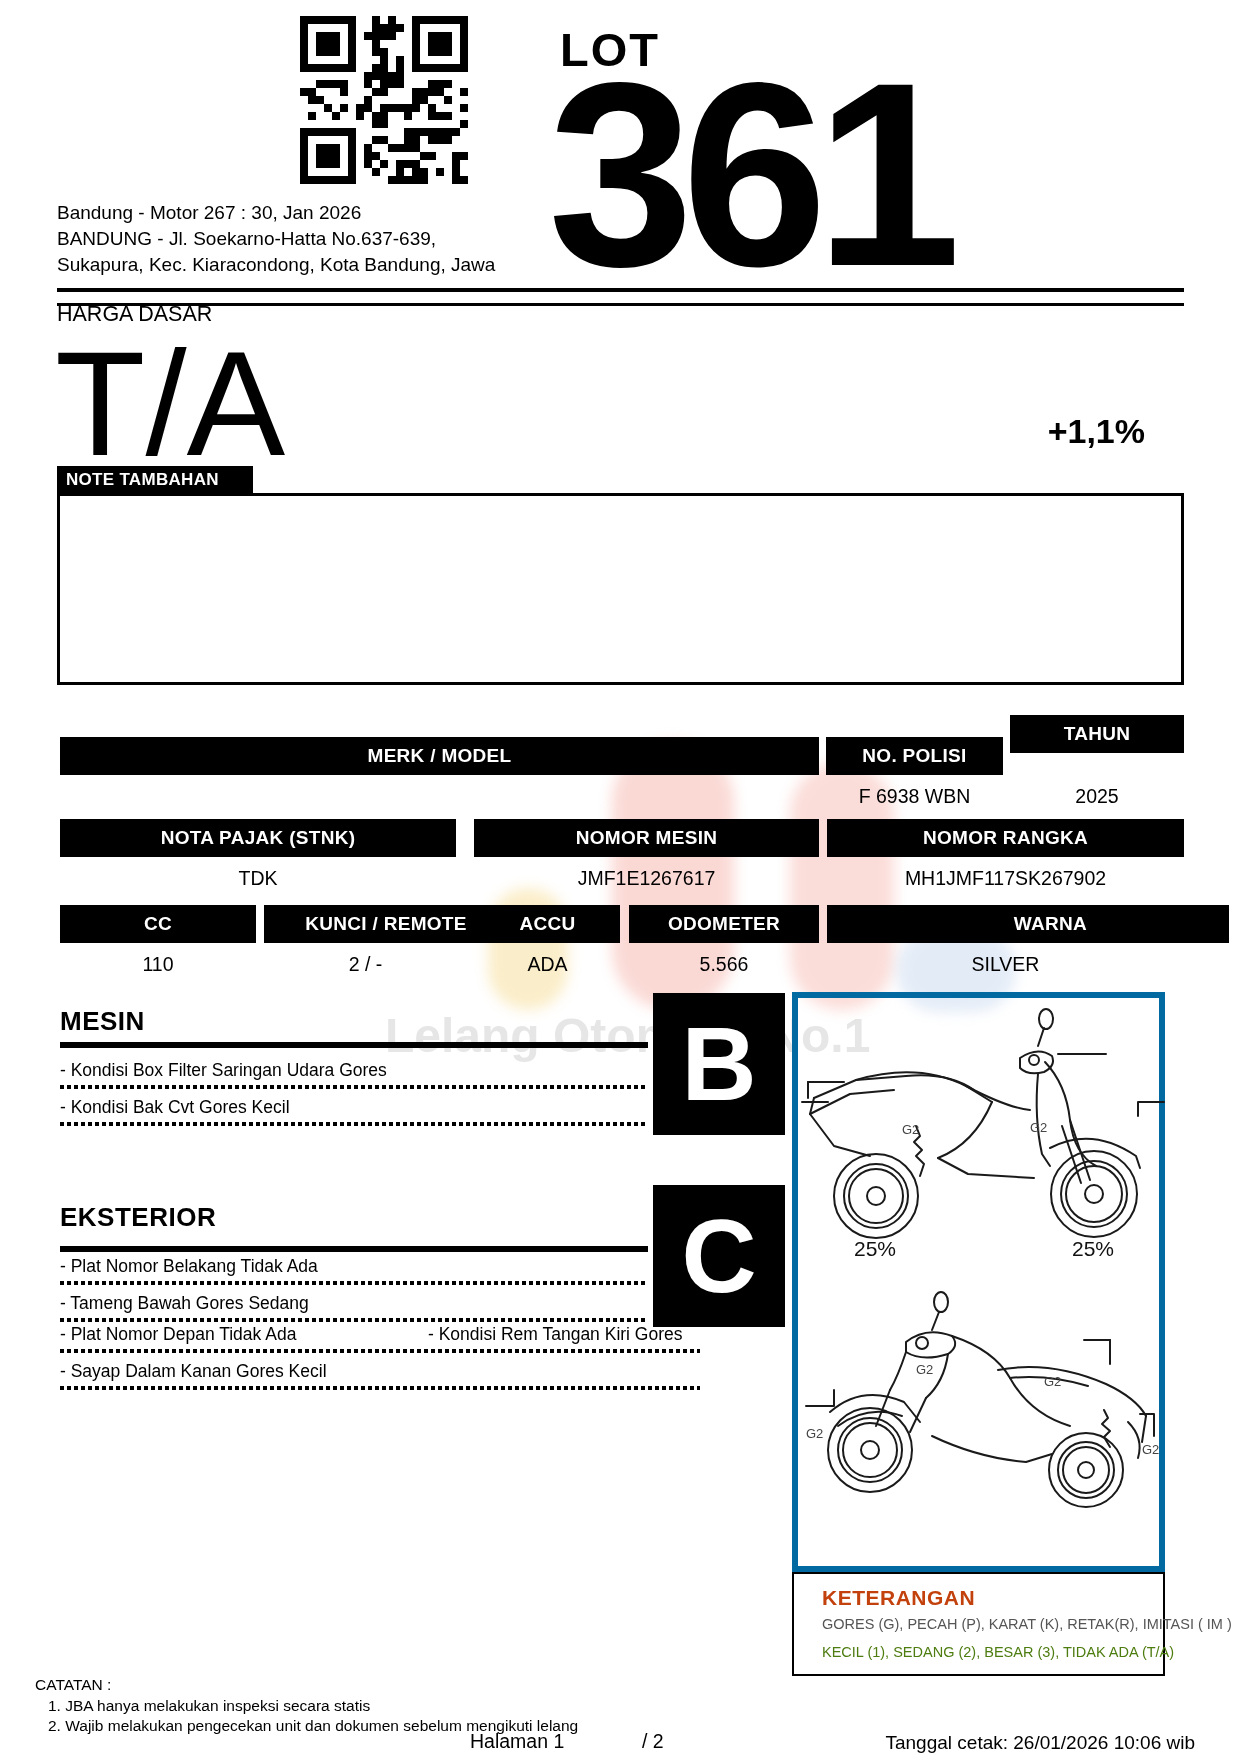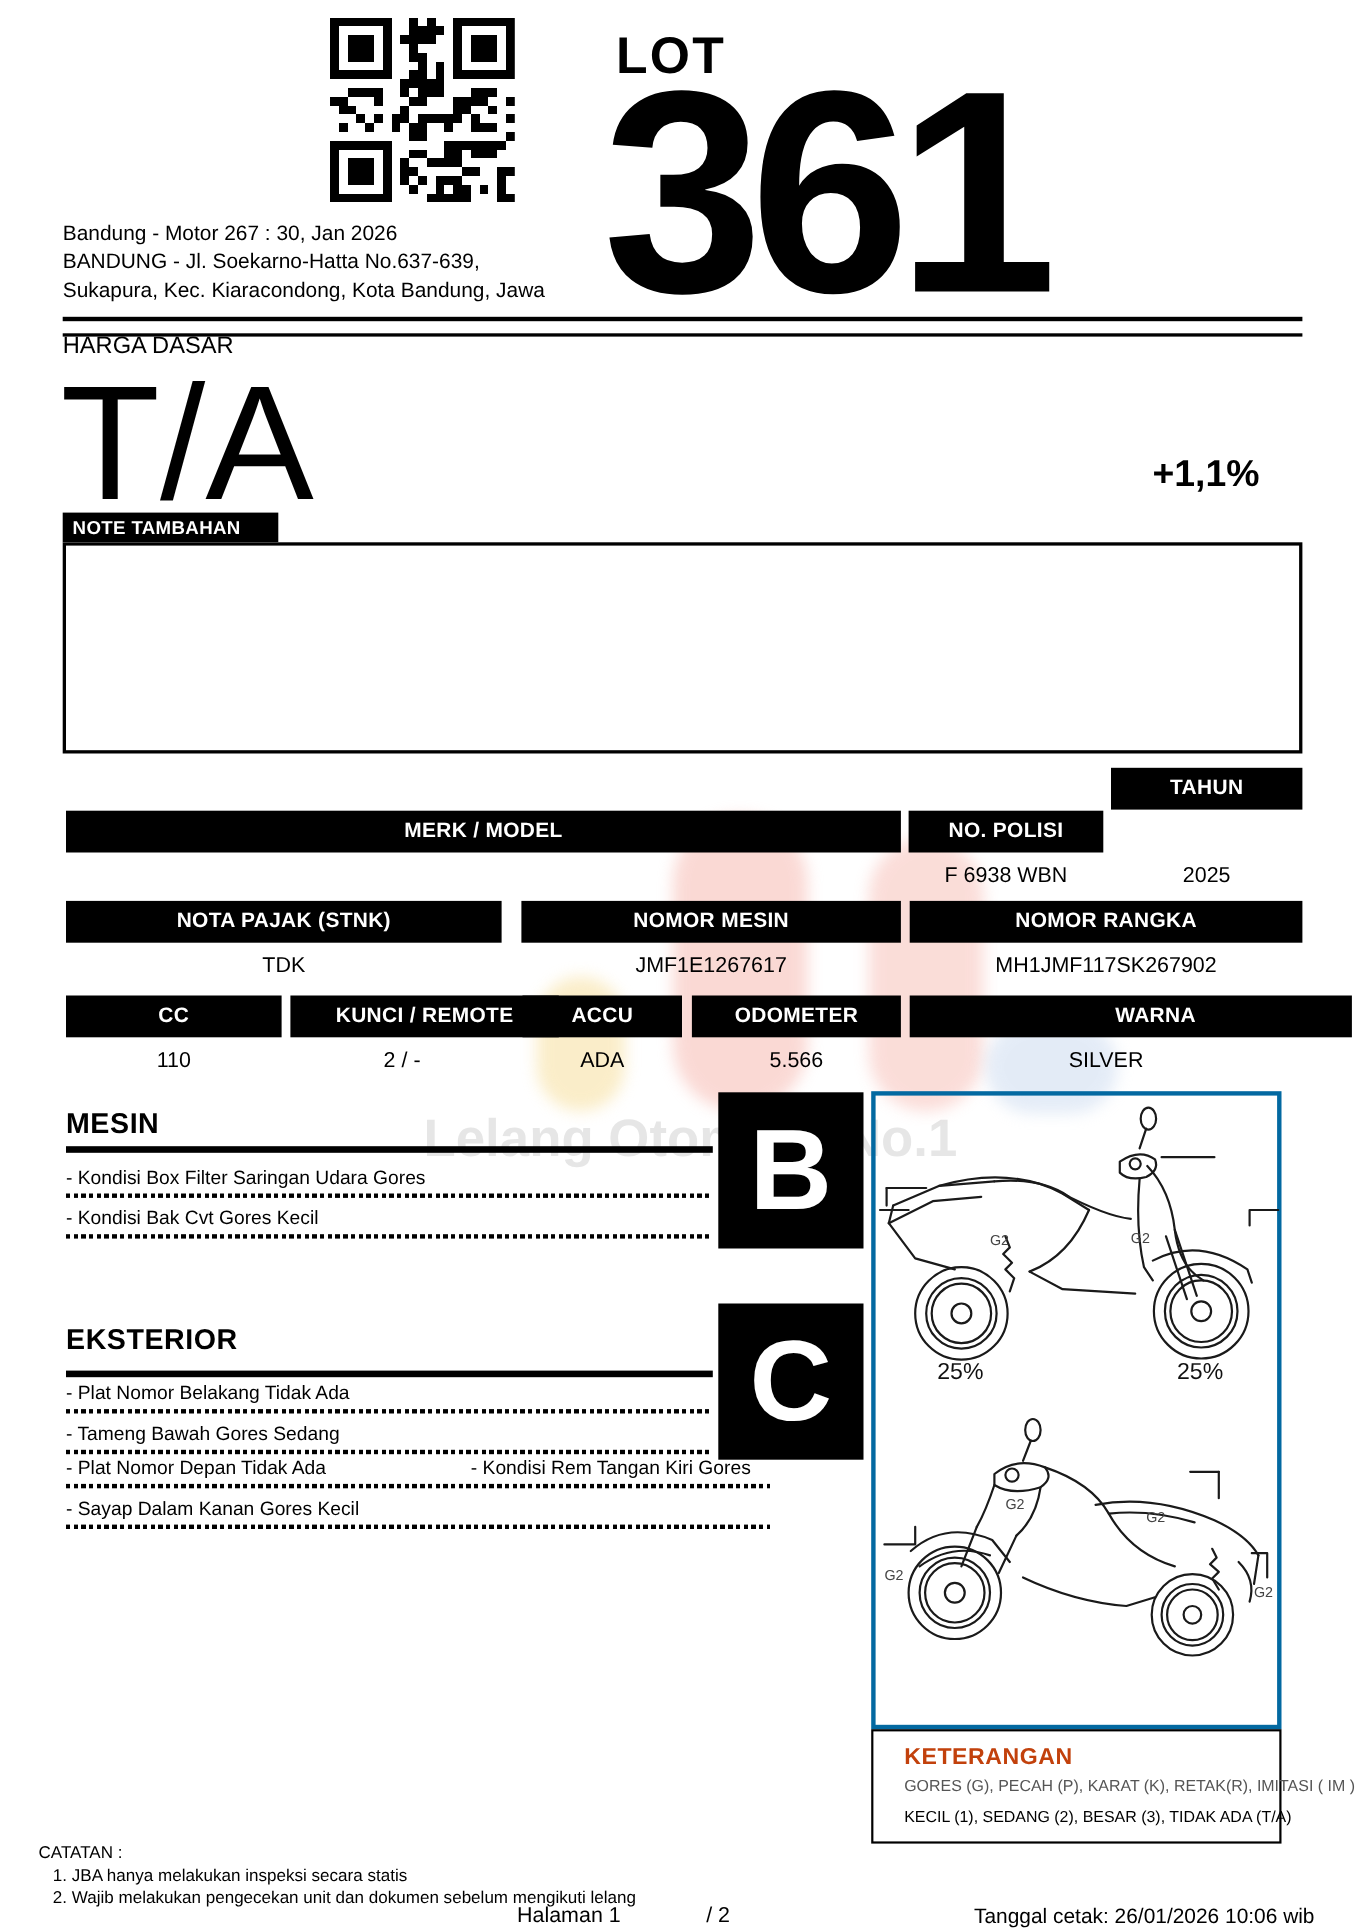--- a/index.html
+++ b/index.html
@@ -176,21 +176,21 @@
 
   <div class="abs z" style="left:57px;top:302px;font-size:21.5px;">HARGA DASAR</div>
   <div class="abs z" style="left:55px;top:330px;font-size:148px;line-height:1;">T/A</div>
   <div class="abs z" style="left:940px;top:412px;width:205px;text-align:right;font-size:34px;font-weight:bold;">+1,1%</div>
 
   <div class="abs z" style="left:57px;top:466px;width:196px;height:27px;background:#000;color:#fff;font-size:17px;font-weight:bold;display:flex;align-items:center;padding-left:9px;box-sizing:border-box;letter-spacing:.3px;">NOTE TAMBAHAN</div>
   <div class="abs z" style="left:57px;top:493px;width:1127px;height:192px;border:3px solid #000;box-sizing:border-box;background:#fff;"></div>
 
   <div class="abs z bar" style="left:60px;top:737px;width:759px;">MERK / MODEL</div>
   <div class="abs z bar" style="left:826px;top:737px;width:177px;">NO. POLISI</div>
-  <div class="abs z bar" style="left:1010px;top:698px;width:174px;">TAHUN</div>
+  <div class="abs z bar" style="left:1010px;top:715px;width:174px;">TAHUN</div>
   <div class="abs z val" style="left:826px;top:781px;width:177px;">F 6938 WBN</div>
   <div class="abs z val" style="left:1010px;top:781px;width:174px;">2025</div>
 
   <div class="abs z bar" style="left:60px;top:819px;width:396px;">NOTA PAJAK (STNK)</div>
   <div class="abs z bar" style="left:474px;top:819px;width:345px;">NOMOR MESIN</div>
   <div class="abs z val" style="left:60px;top:863px;width:396px;">TDK</div>
   <div class="abs z bar" style="left:827px;top:819px;width:357px;">NOMOR RANGKA</div>
   <div class="abs z val" style="left:474px;top:863px;width:345px;">JMF1E1267617</div>
   <div class="abs z val" style="left:827px;top:863px;width:357px;">MH1JMF117SK267902</div>
 
@@ -219,21 +219,21 @@
   <div class="abs z dot" style="left:60px;top:1281px;width:588px;"></div>
   <div class="abs z item" style="left:60px;top:1293px;">- Tameng Bawah Gores Sedang</div>
   <div class="abs z dot" style="left:60px;top:1318px;width:588px;"></div>
   <div class="abs z item" style="left:60px;top:1324px;">- Plat Nomor Depan Tidak Ada</div>
   <div class="abs z item" style="left:428px;top:1324px;">- Kondisi Rem Tangan Kiri Gores</div>
   <div class="abs z dot" style="left:60px;top:1349px;width:640px;"></div>
   <div class="abs z item" style="left:60px;top:1361px;">- Sayap Dalam Kanan Gores Kecil</div>
   <div class="abs z dot" style="left:60px;top:1386px;width:640px;"></div>
   <div class="abs z gradebox" style="left:653px;top:1185px;width:132px;height:142px;">C</div>
 
-  <div class="abs z" style="left:792px;top:992px;width:373px;height:580px;border:4px solid #0369a1;box-sizing:border-box;background:transparent;">
+  <div class="abs z" style="left:792px;top:992px;width:373px;height:580px;border:6px solid #0369a1;box-sizing:border-box;background:transparent;">
 
     <svg width="369" height="288" viewBox="0 0 369 288" style="position:absolute;left:0;top:0;">
       <g stroke="#1a1a1a" stroke-width="2" fill="none" stroke-linecap="round" stroke-linejoin="round">
         <circle cx="78" cy="198" r="42"></circle>
           <circle cx="78" cy="198" r="32"></circle>
           <circle cx="78" cy="198" r="27"></circle>
           <circle cx="78" cy="198" r="9"></circle>
         <circle cx="296" cy="196" r="43"></circle>
           <circle cx="296" cy="196" r="33"></circle>
           <circle cx="296" cy="196" r="28"></circle>
@@ -310,21 +310,21 @@
         <text x="118" y="88">G2</text>
         <text x="246" y="100">G2</text>
         <text x="344" y="168">G2</text>
       </g>
     </svg>
   </div>
 
   <div class="abs z" style="left:792px;top:1572px;width:373px;height:104px;border:2px solid #000;box-sizing:border-box;">
     <div style="position:absolute;left:28px;top:12px;font-size:21px;font-weight:bold;color:#c2410c;letter-spacing:.5px;">KETERANGAN</div>
     <div style="position:absolute;left:28px;top:42px;font-size:14.5px;color:#555;white-space:nowrap;">GORES (G), PECAH (P), KARAT (K), RETAK(R), IMITASI ( IM )</div>
-    <div style="position:absolute;left:28px;top:70px;font-size:14.5px;color:#000000;white-space:nowrap;">KECIL (1), SEDANG (2), BESAR (3), TIDAK ADA (T/A)</div>
+    <div style="position:absolute;left:28px;top:70px;font-size:14.5px;color:#4d7c0f;white-space:nowrap;">KECIL (1), SEDANG (2), BESAR (3), TIDAK ADA (T/A)</div>
   </div>
 
   <div class="abs z" style="left:35px;top:1676px;font-size:15.5px;">CATATAN :</div>
   <div class="abs z" style="left:48px;top:1697px;font-size:15.5px;">1. JBA hanya melakukan inspeksi secara statis</div>
   <div class="abs z" style="left:48px;top:1717px;font-size:15.5px;">2. Wajib melakukan pengecekan unit dan dokumen sebelum mengikuti lelang</div>
 
   <div class="abs z" style="left:470px;top:1730px;font-size:19.5px;">Halaman 1</div>
   <div class="abs z" style="left:642px;top:1730px;font-size:19.5px;">/ 2</div>
   <div class="abs z" style="left:880px;top:1732px;width:315px;text-align:right;font-size:19px;white-space:nowrap;">Tanggal cetak: 26/01/2026 10:06 wib</div>
 

